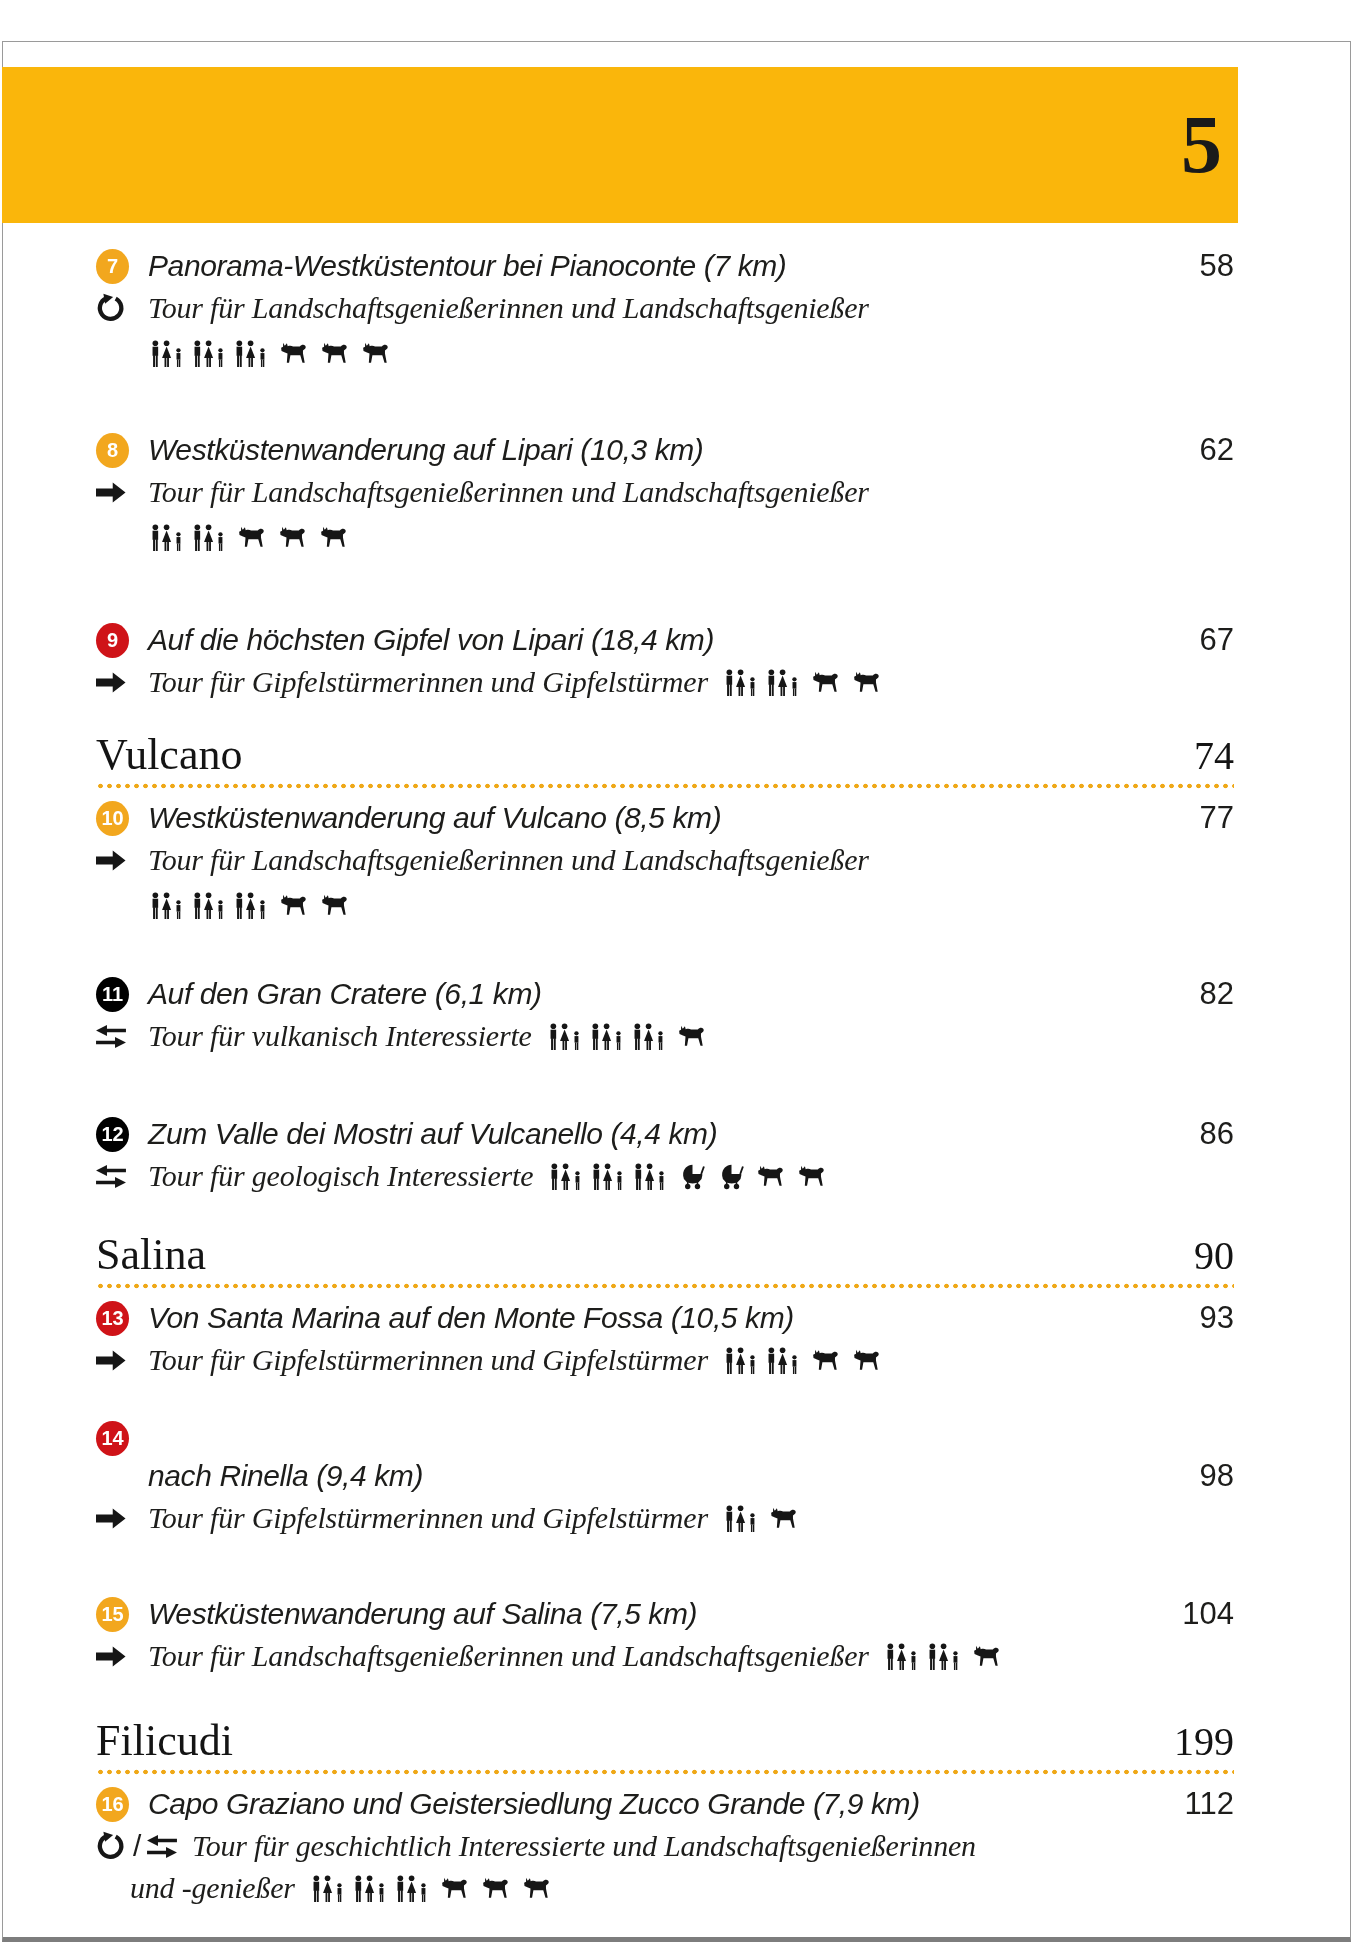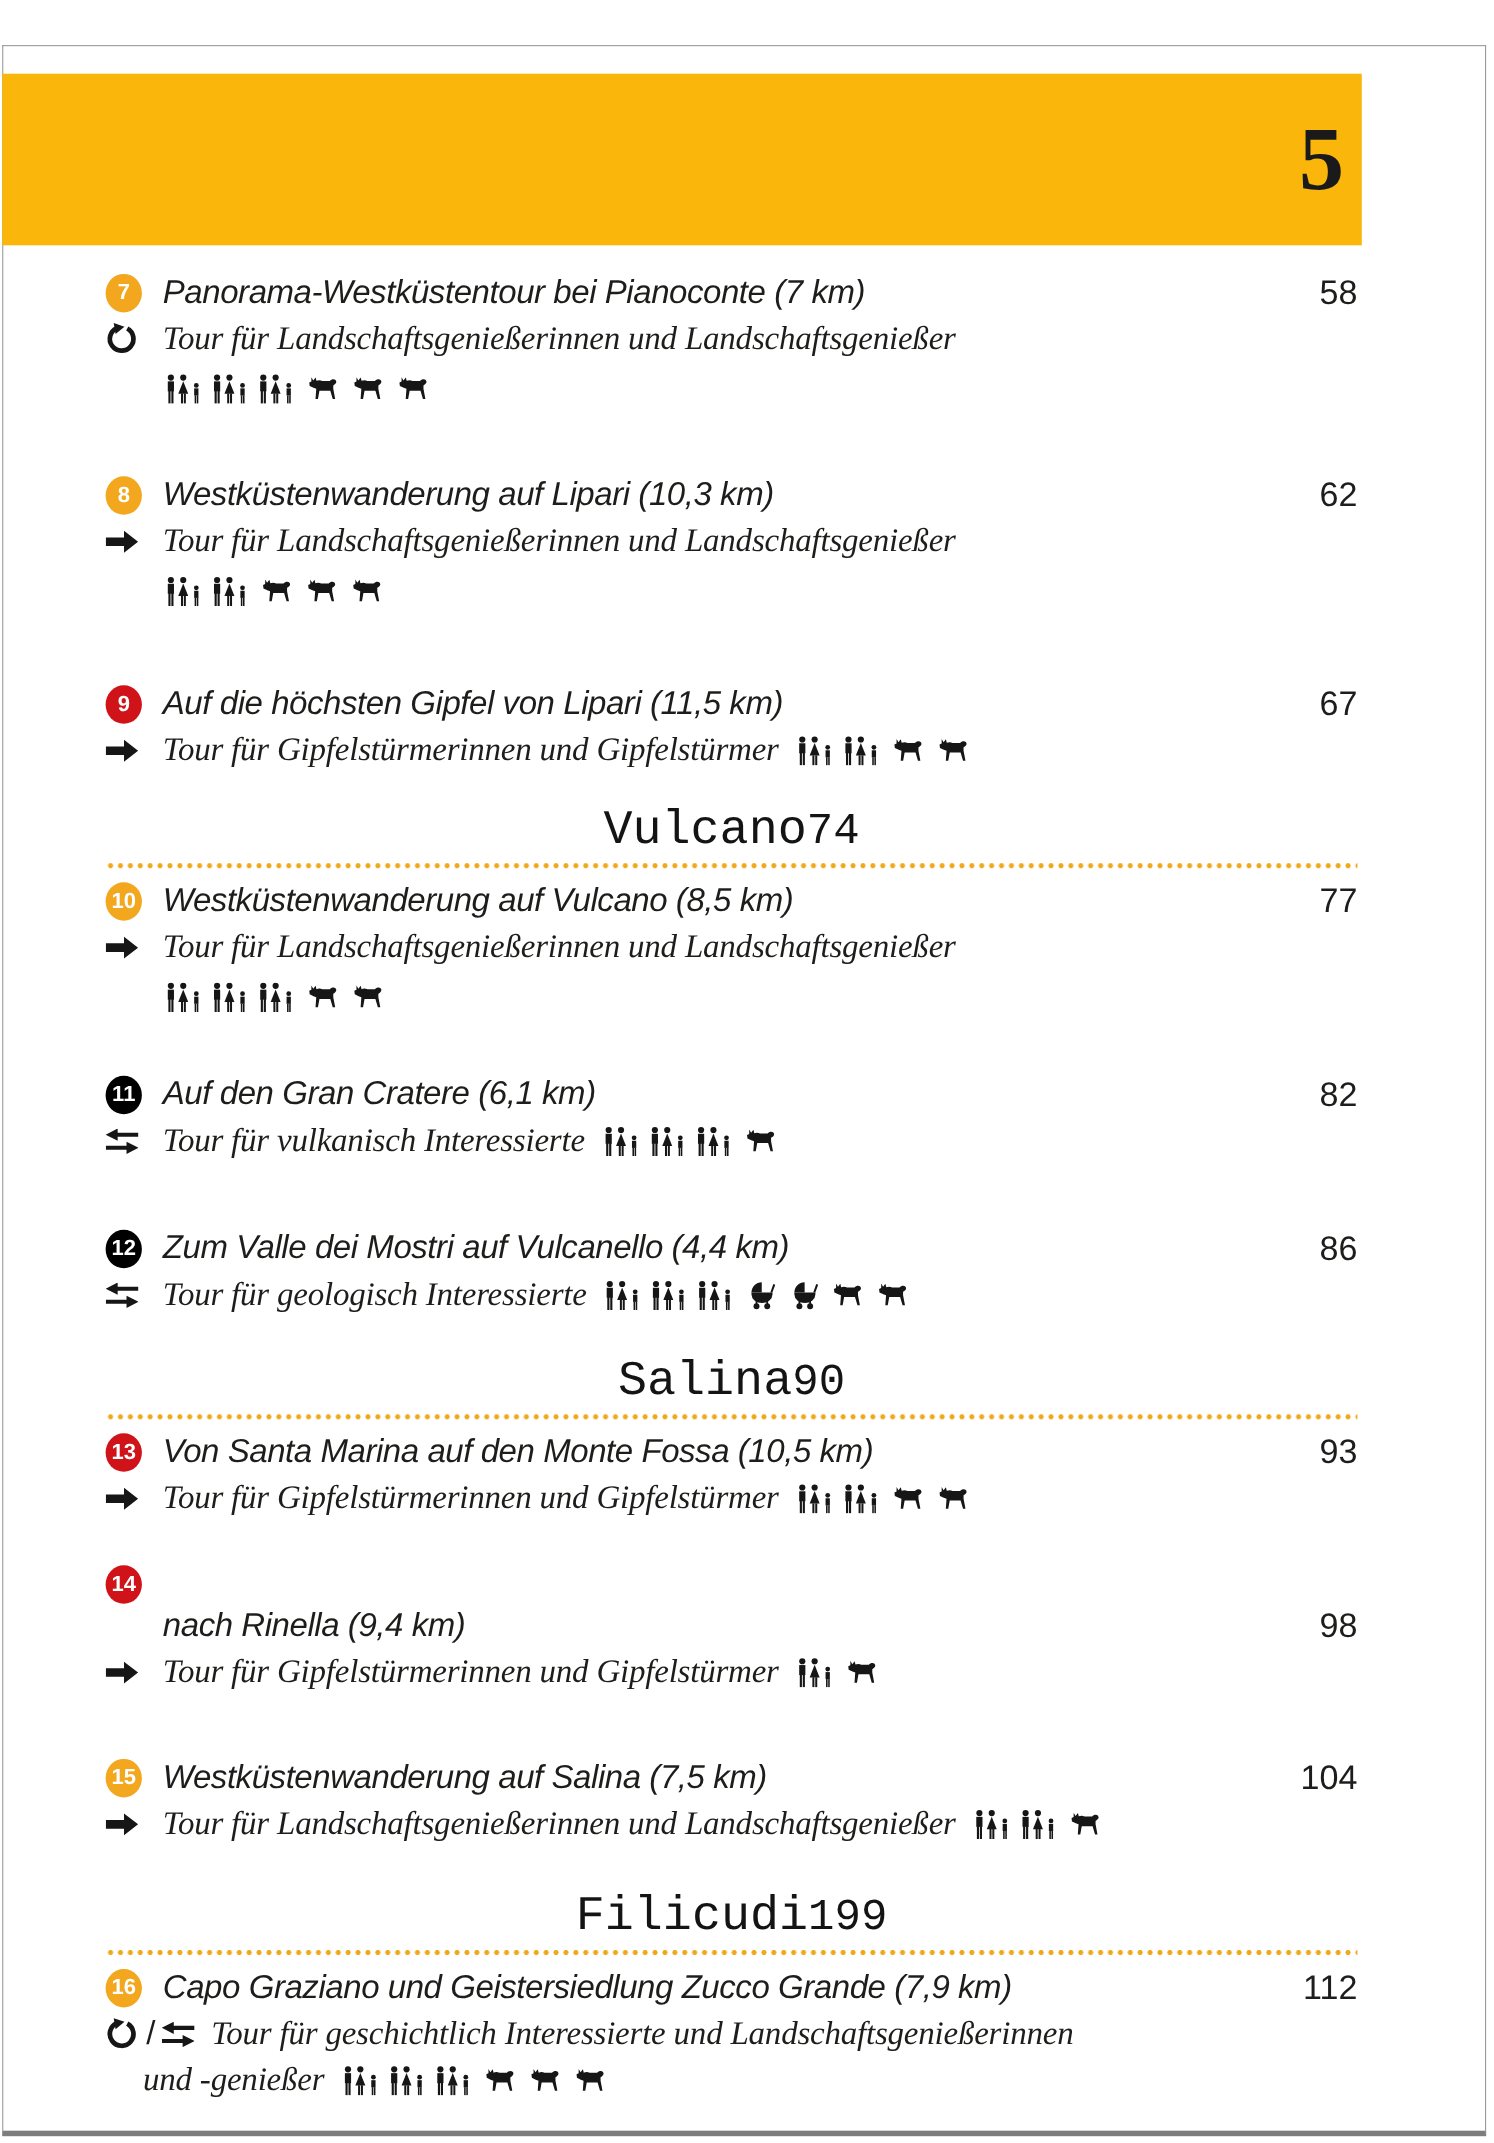--- a/index.html
+++ b/index.html
@@ -27,22 +27,22 @@
   .pics-row{min-height:44px;margin-top:4px;}
   .icons{display:flex;align-items:center;gap:7px;}
   .icons.inline{margin-left:14px;}
   .badge{width:33px;height:35px;border-radius:50%;display:flex;align-items:center;justify-content:center;
          color:#ffffff;font-weight:700;font-size:20px;line-height:1;}
   .badge-yellow{background:#F2A71E;}
   .badge-red{background:#CF1318;}
   .badge-green{background:#000000;}
   
   .section{margin-bottom:8px;}
-  .sec-line{display:flex;justify-content:center;align-items:baseline;
-            font-family:Liberation Mono, monospace;font-size:44px;line-height:48px;color:#141414;}
+  .sec-line{display:flex;justify-content:space-between;align-items:baseline;
+            font-family:Liberation Serif, serif;font-size:44px;line-height:48px;color:#141414;}
   .sec-page{font-size:40px;}
   .dots{height:10px;margin-top:1px;width:100%;
         background-image:radial-gradient(circle,#EFA817 2px,rgba(0,0,0,0) 2.6px);
         background-size:9px 10px;background-repeat:repeat-x;background-position:0 50%;}
   
   .e7{margin-bottom:56px}.e8{margin-bottom:62px}.e9{margin-bottom:30px}
   .e10{margin-bottom:48px}.e11{margin-bottom:60px}.e12{margin-bottom:36px}
   .e13{margin-bottom:40px}.e14{margin-bottom:58px}.e15{margin-bottom:42px}
   
   .pic{fill:#161616;color:#161616;flex:0 0 auto;}
@@ -186,21 +186,21 @@
             </svg>
           </span>
       </div>
     </div>
 
     <div class="entry e9">
       <div class="row title-row">
         <span class="bcol">
             <span class="badge badge-red">9</span>
           </span>
-        <span class="title">Auf die höchsten Gipfel von Lipari (11,5 km)</span>
+        <span class="title">Auf die höchsten Gipfel von Lipari (18,4 km)</span>
         <span class="page">67</span>
       </div>
       <div class="row sub-row">
         <span class="rcol icons">
             <svg class="pic pic-arrow">
               <use href="#sym-arrow"></use>
             </svg>
           </span>
         <span class="sub">Tour für Gipfelstürmerinnen und Gipfelstürmer</span>
         <span class="icons inline">

